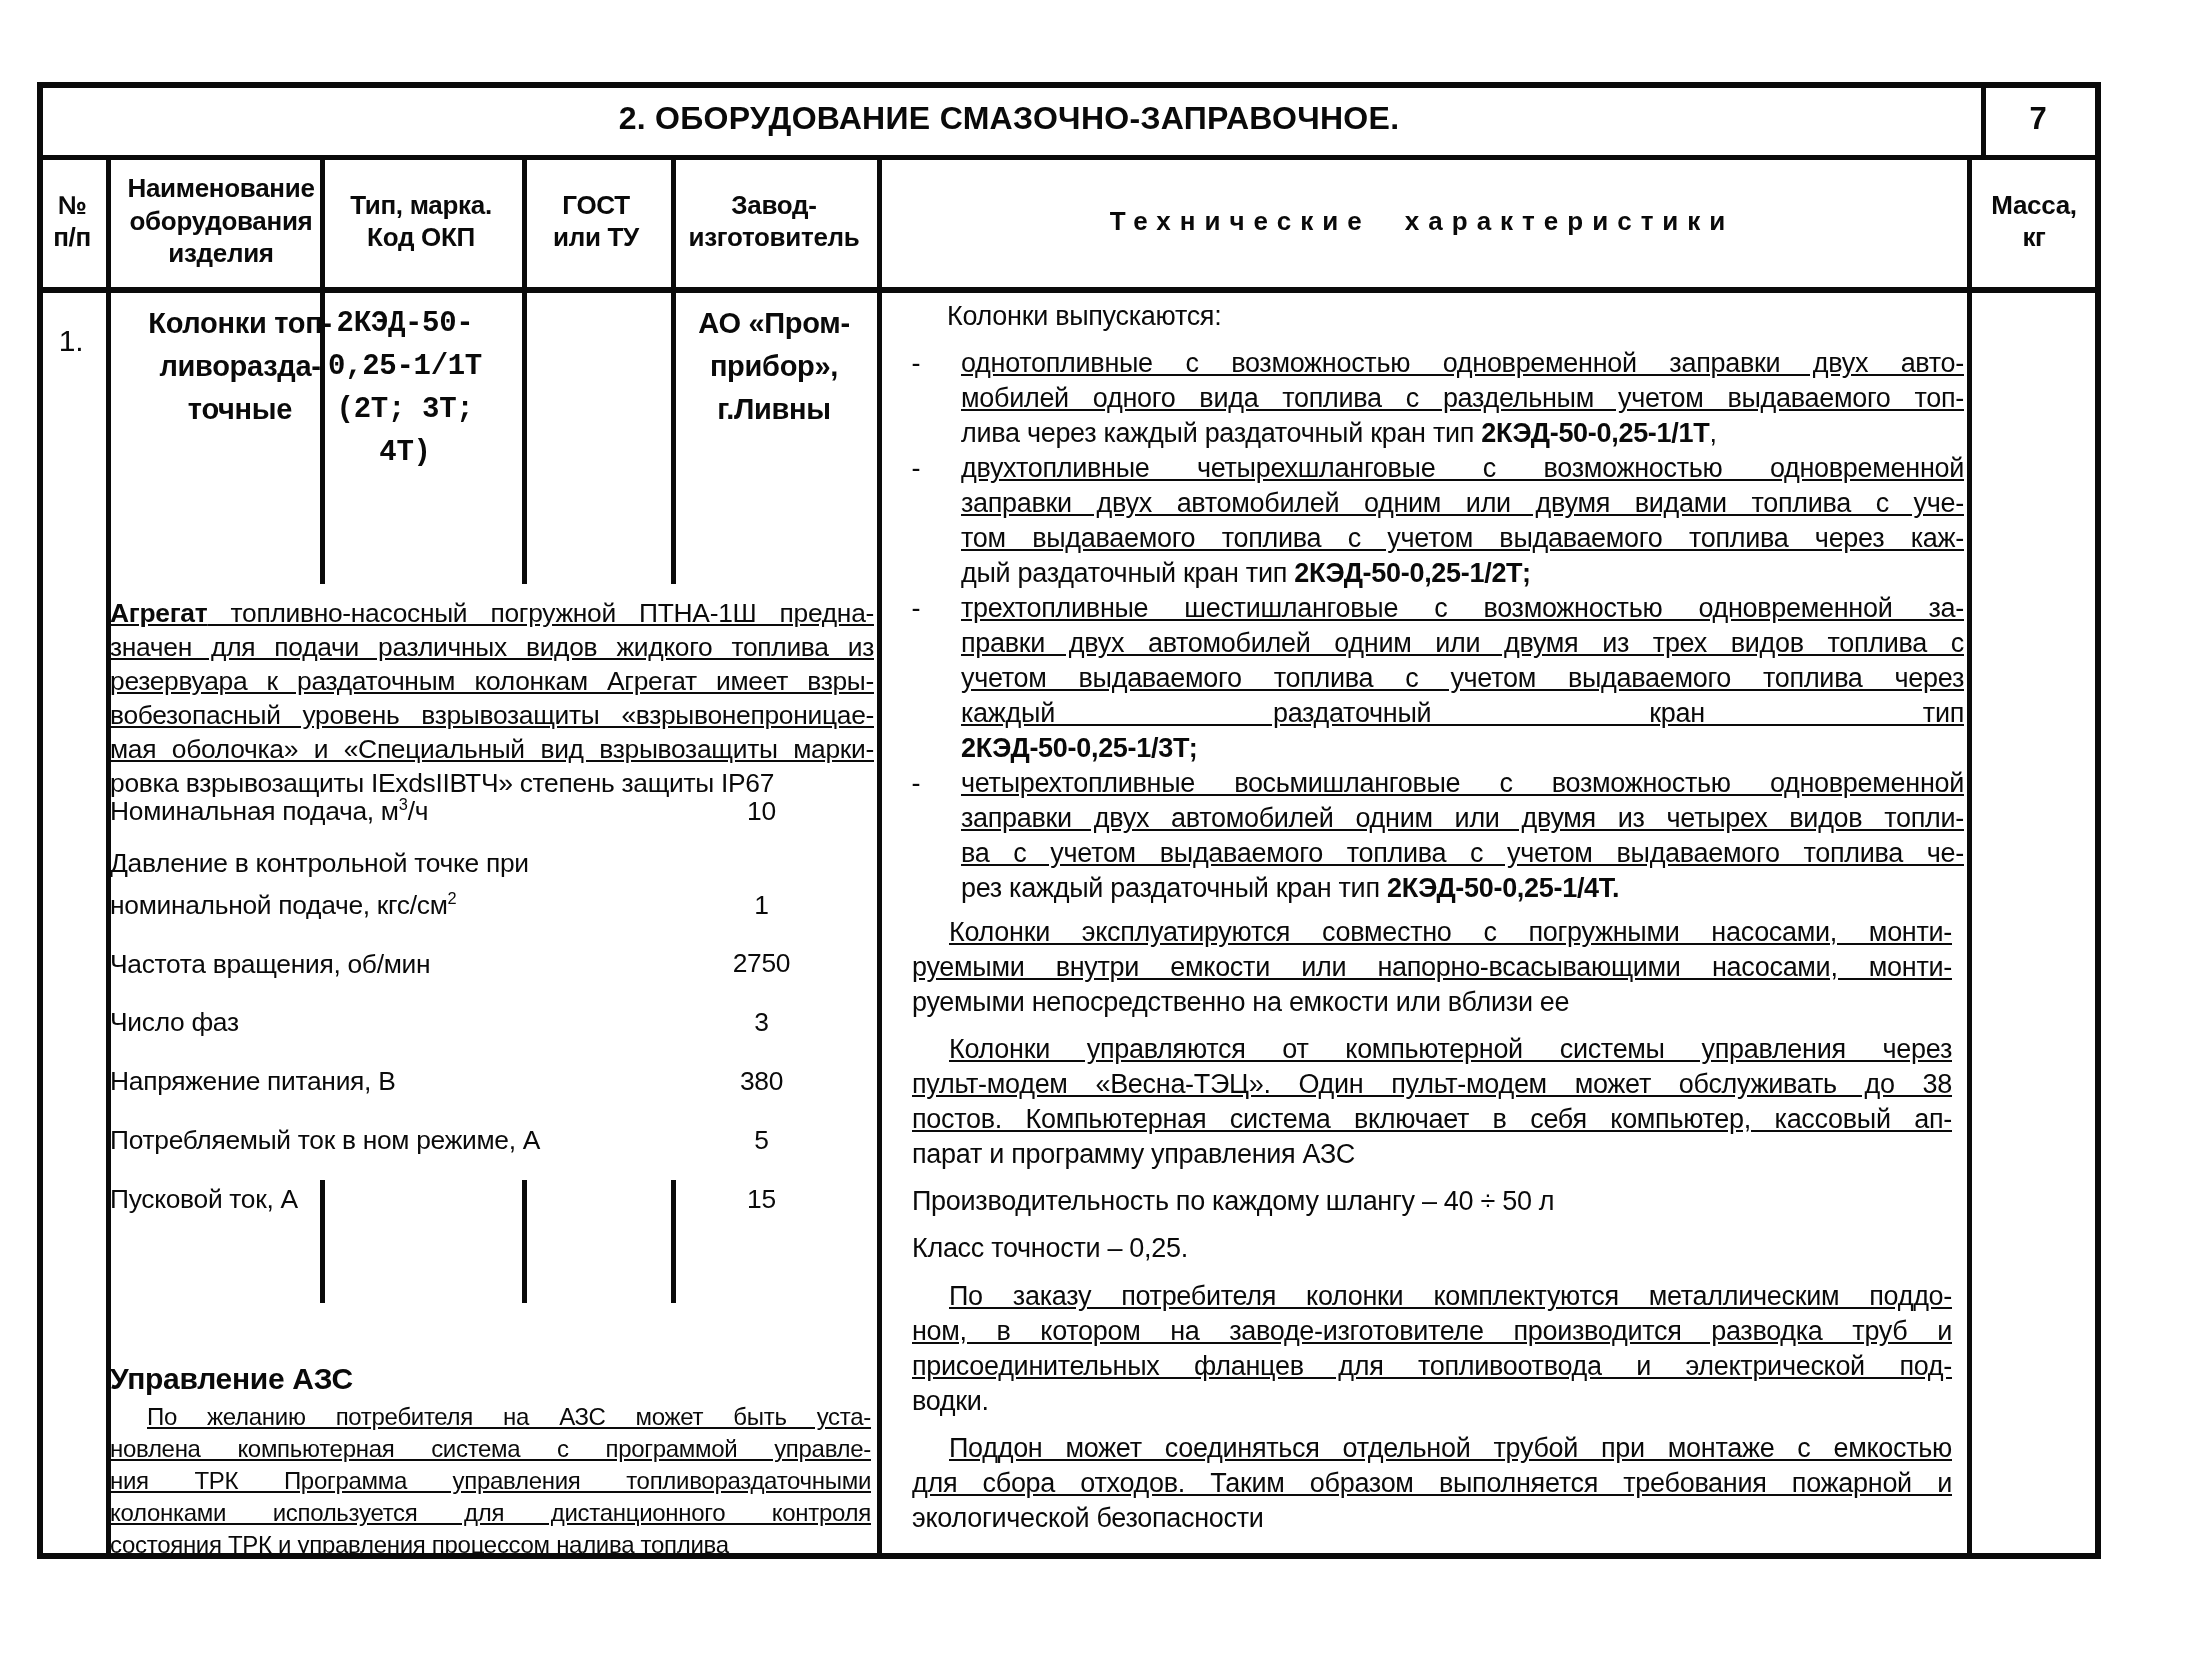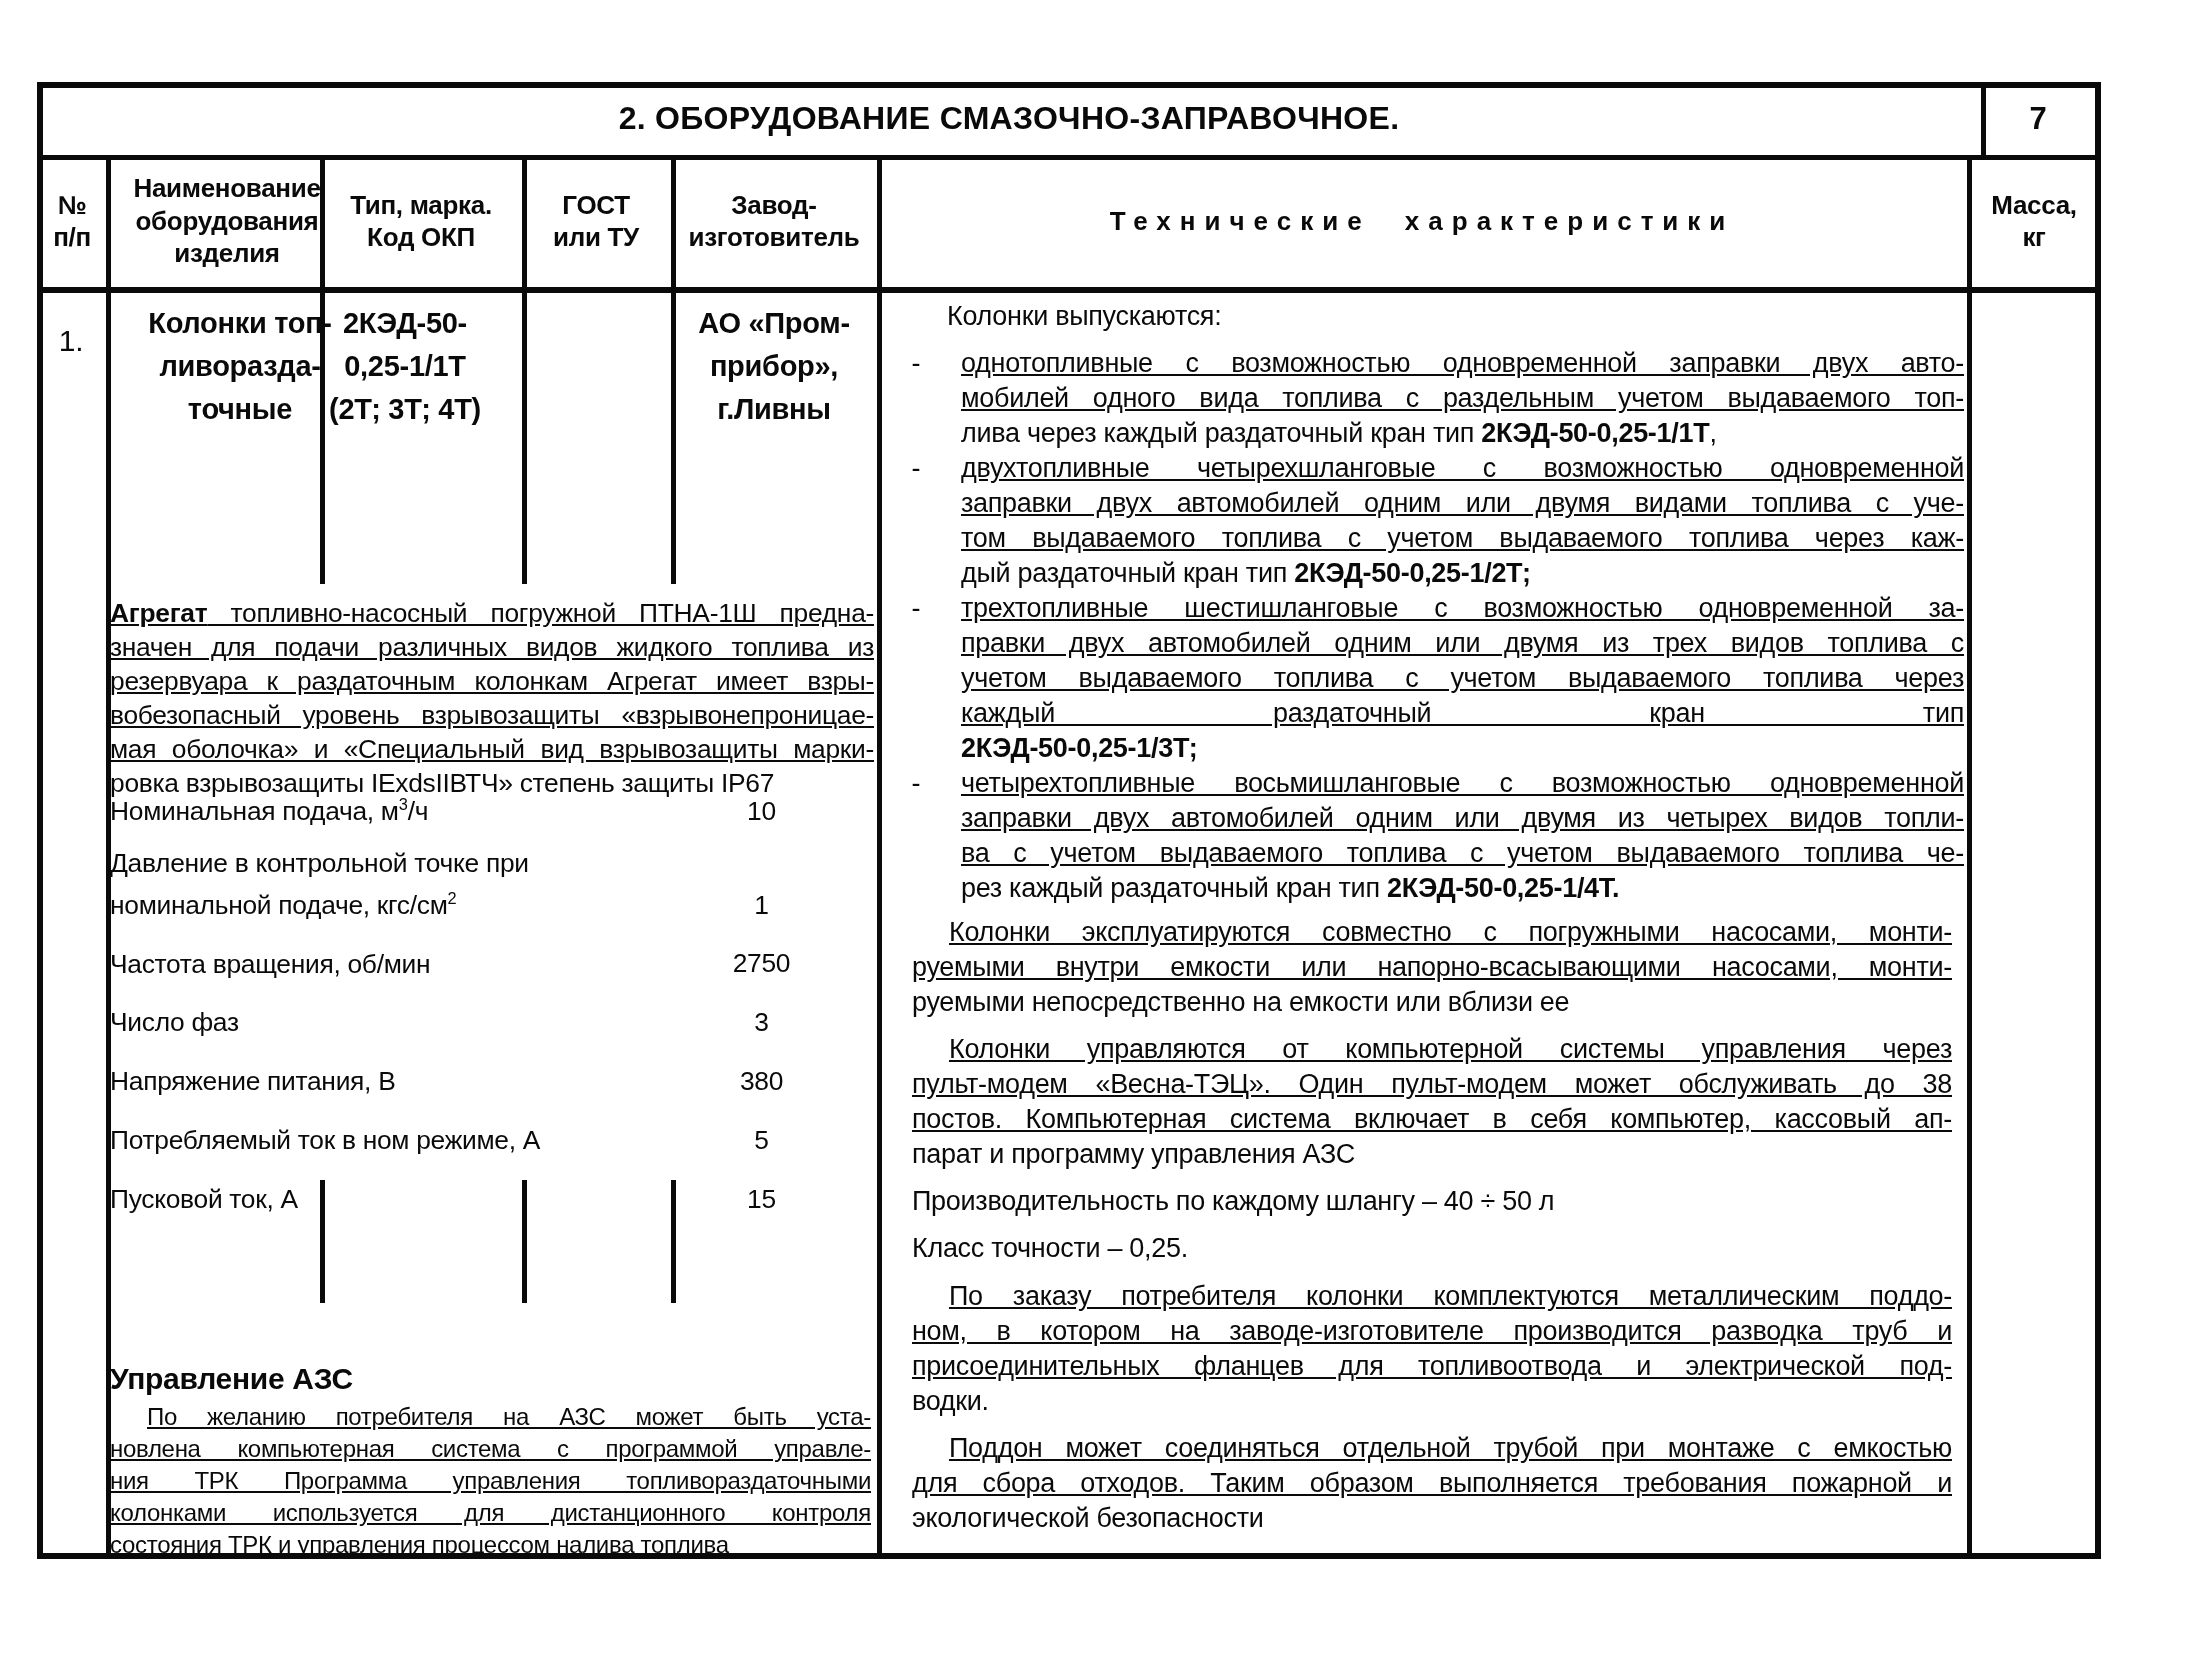--- a/index.html
+++ b/index.html
@@ -56,38 +56,38 @@
 <div class="vline" style="left:671px;top:155px;height:429px;"></div>
 <div class="vline" style="left:671px;top:1180px;height:123px;"></div>
 <div class="vline" style="left:877px;top:155px;height:1404px;"></div>
 <div class="vline" style="left:1967px;top:155px;height:1404px;"></div>
 
 <div class="title-cell">2. ОБОРУДОВАНИЕ СМАЗОЧНО-ЗАПРАВОЧНОЕ.</div>
 <div class="pagenum-cell">7</div>
 
 <div class="hcell" style="left:37px;top:155px;width:70px;height:132px;">№
 п/п</div>
-<div class="hcell" style="left:120px;top:155px;width:214px;height:132px;">Наименование
+<div class="hcell" style="left:114px;top:155px;width:214px;height:132px;">Наименование
 оборудования
 изделия</div>
 <div class="hcell" style="left:320px;top:155px;width:202px;height:132px;">Тип, марка.
 Код ОКП</div>
 <div class="hcell" style="left:522px;top:155px;width:148px;height:132px;">ГОСТ
 или ТУ</div>
 <div class="hcell" style="left:671px;top:155px;width:206px;height:132px;">Завод-
 изготовитель</div>
 <div class="hcell specs-head" style="left:877px;top:155px;width:1090px;height:132px;">Технические характеристики</div>
 <div class="hcell" style="left:1967px;top:155px;width:134px;height:132px;">Масса,
 кг</div>
 
 <div class="num-cell">1.</div>
 <div class="cell-center" style="left:100px;top:302px;width:184px;padding-left:48px;">Колонки топ-
 ливоразда-
 точные</div>
-<div class="cell-center" style="left:320px;top:302px;width:170px;">2КЭД-50-
+<div class="cell-center" style="left:320px;top:302px;width:170px;font-family:Liberation Mono, monospace;">2КЭД-50-
 0,25-1/1Т
 (2Т; 3Т; 4Т)</div>
 <div class="cell-center" style="left:671px;top:302px;width:206px;">АО «Пром-
 прибор»,
 г.Ливны</div>
 
 <div class="unit-desc">
     <p class="para">
       <span class="just"><b>Агрегат</b><span> топливно-насосный погружной ПТНА-1Ш предна-
 значен для подачи различных видов жидкого топлива из

